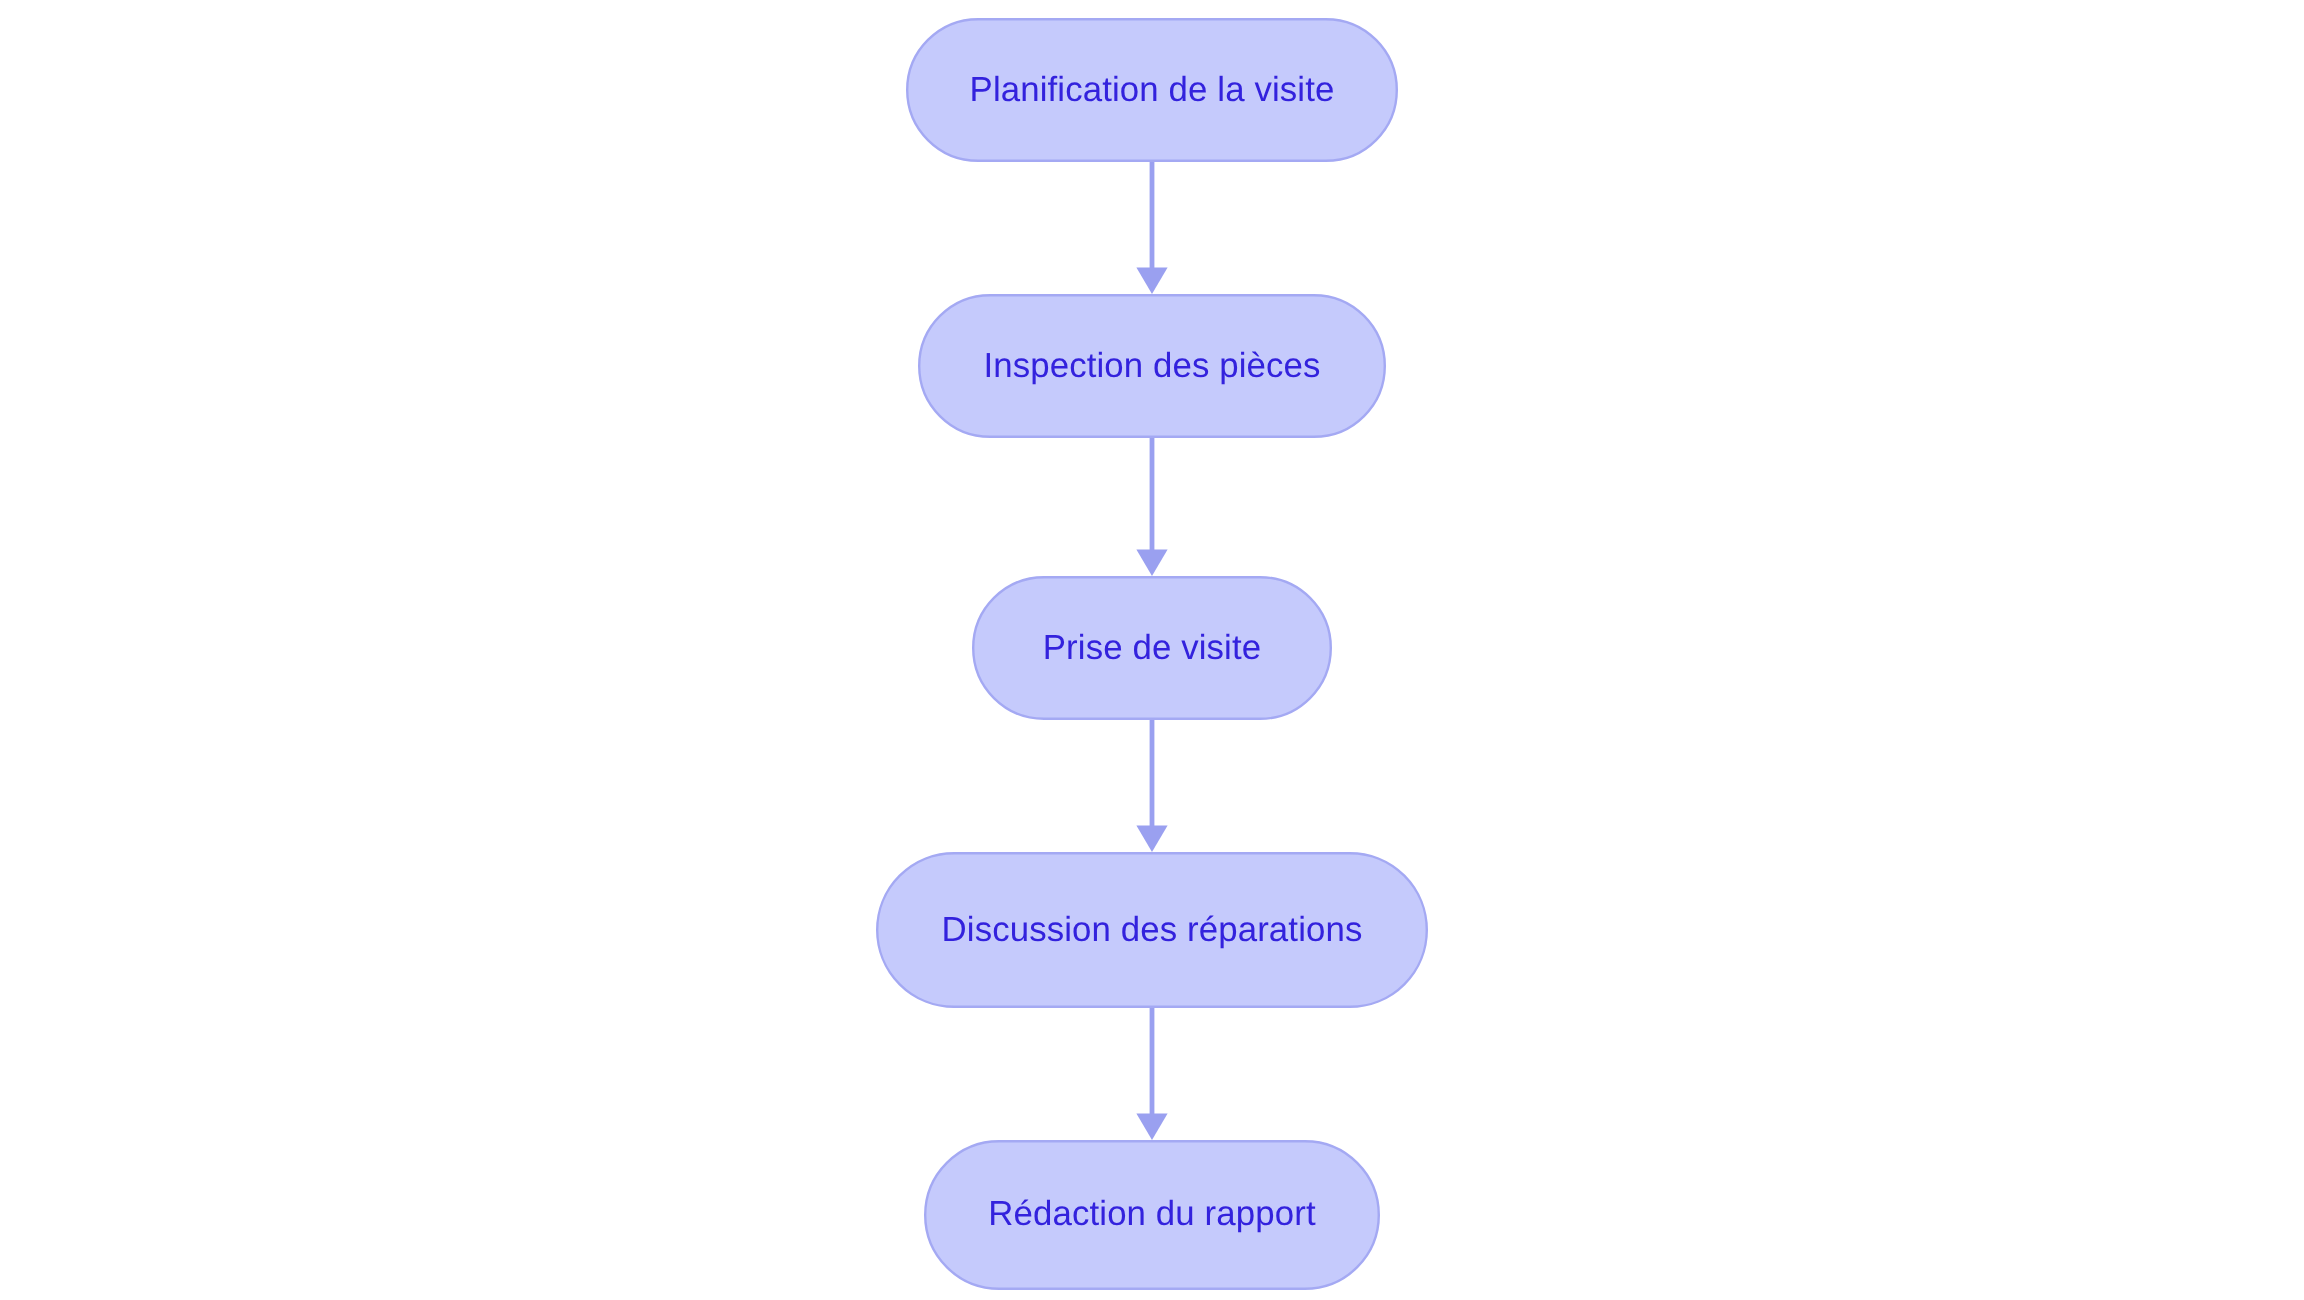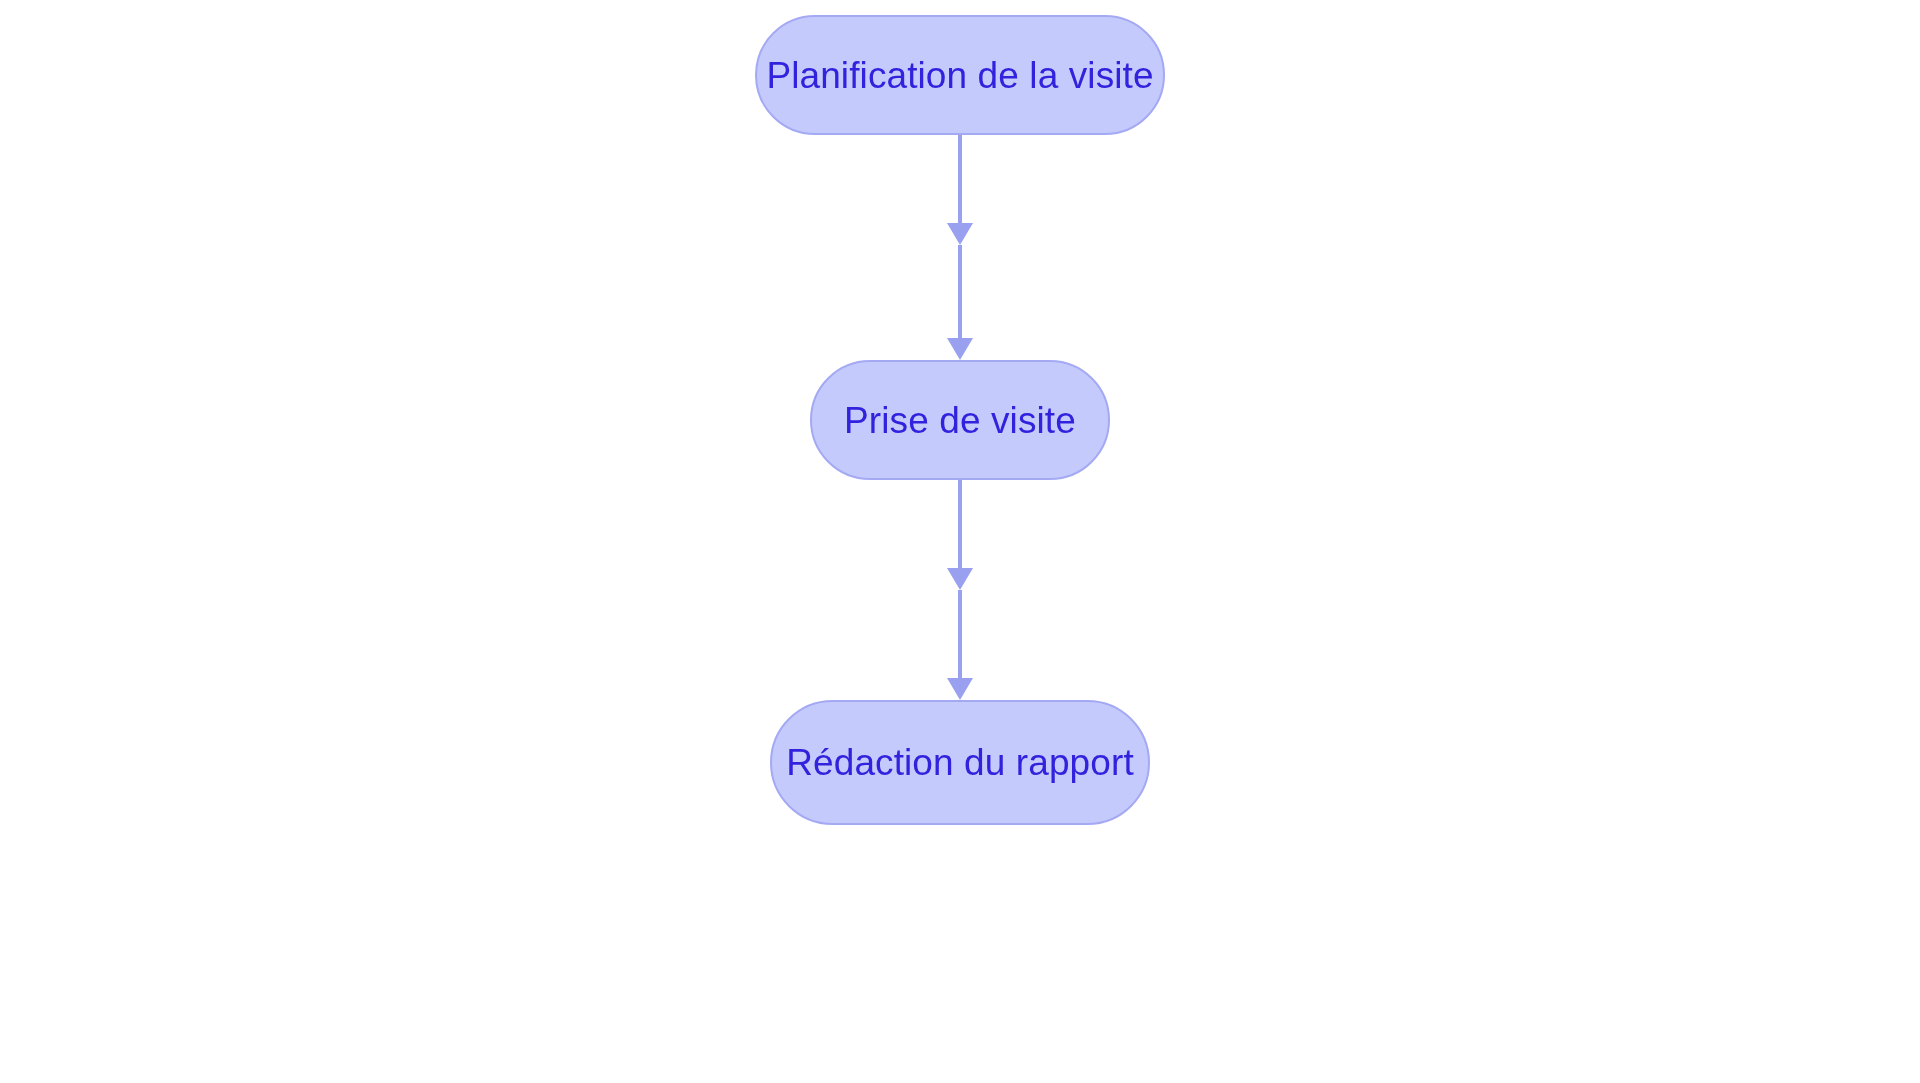--- a/index.html
+++ b/index.html
@@ -36,21 +36,21 @@
   
   .node {
     box-sizing: border-box;
     display: flex;
     align-items: center;
     justify-content: center;
     background: #c5cafc;
     border: 2px solid #a4a9f3;
     border-radius: 999px;
     color: #3322dd;
-    font-size: 37px;
+    font-size: 29px;
     font-weight: 400;
     letter-spacing: 0.1px;
     line-height: 1;
     white-space: nowrap;
     padding: 0 46px;
     user-select: none;
   }
 
   .node-label {
     pointer-events: none;
@@ -100,35 +100,41 @@
 
     <div class="node n0">
       <span class="node-label">Planification de la visite</span>
     </div>
 
     <div class="connector c0">
       <div class="line"></div>
       <div class="arrowhead"></div>
     </div>
 
+    <div class="node n1">
+      <span class="node-label">Inspection des pièces</span>
+    </div>
 
     <div class="connector c1">
       <div class="line"></div>
       <div class="arrowhead"></div>
     </div>
 
     <div class="node n2">
       <span class="node-label">Prise de visite</span>
     </div>
 
     <div class="connector c2">
       <div class="line"></div>
       <div class="arrowhead"></div>
     </div>
 
+    <div class="node n3">
+      <span class="node-label">Discussion des réparations</span>
+    </div>
 
     <div class="connector c3">
       <div class="line"></div>
       <div class="arrowhead"></div>
     </div>
 
     <div class="node n4">
       <span class="node-label">Rédaction du rapport</span>
     </div>
 

